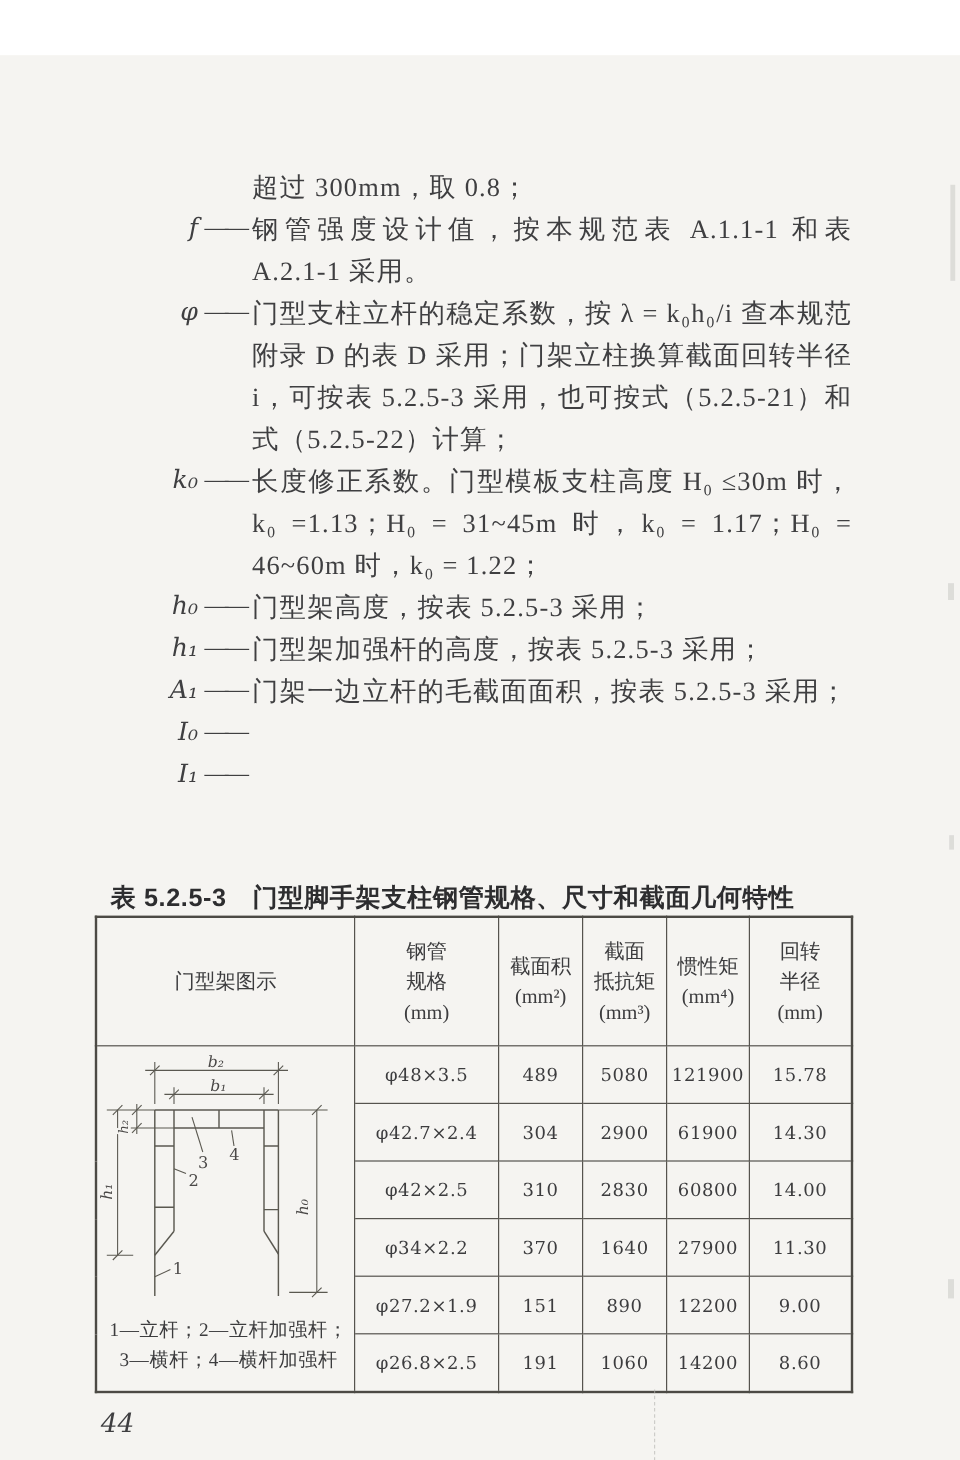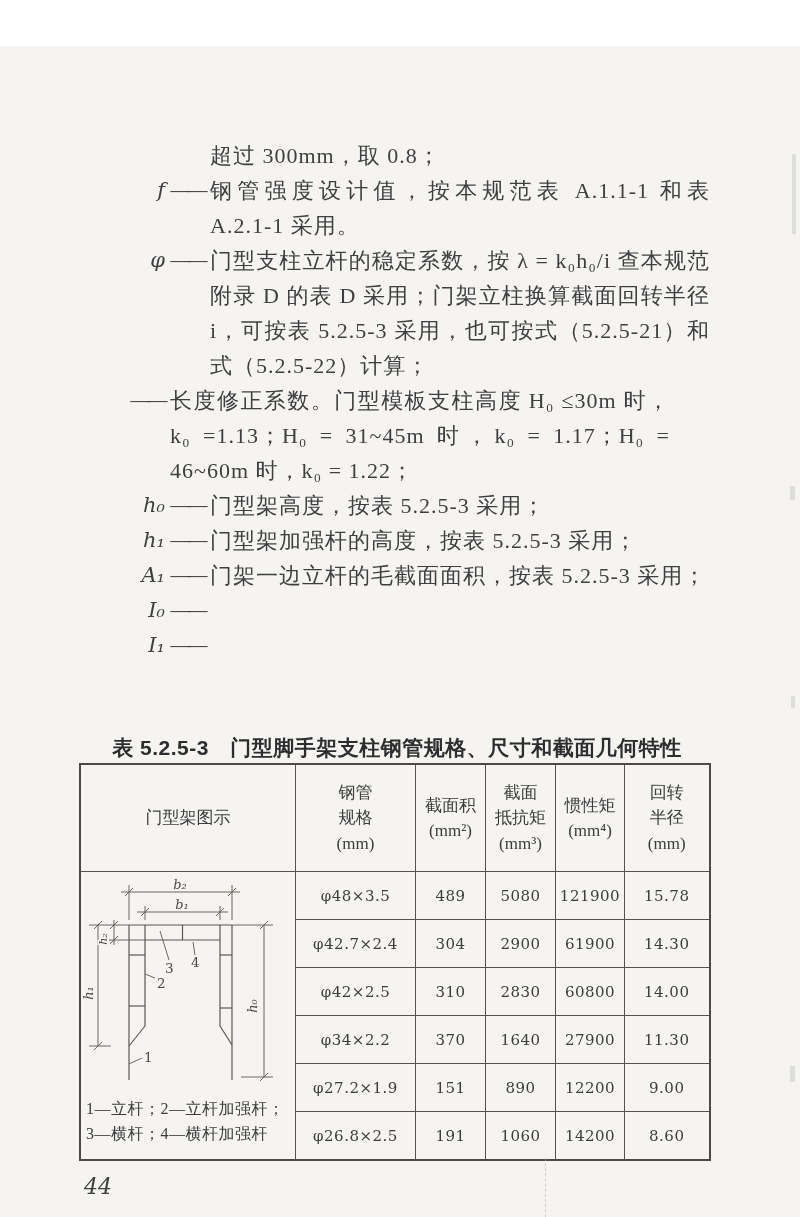--- a/index.html
+++ b/index.html
@@ -27,21 +27,21 @@
   .def .dash{
     width:45px;flex:0 0 45px;text-align:center;
     letter-spacing:-3px;font-size:20px;white-space:nowrap;overflow:visible;
   }
   .def .txt{
     width:500px;flex:0 0 500px;
     text-align:justify;letter-spacing:1px;
   }
   
   .table-title{
-    position:absolute;top:688px;left:83px;width:628px;
+    position:absolute;top:688px;left:63px;width:628px;
     text-align:center;font-weight:bold;font-size:21px;
     font-family:"Liberation Sans","DejaVu Sans",sans-serif;
     color:#2d2d2f;letter-spacing:0.5px;
   }
   table.spec-table{
     position:absolute;top:717px;left:79px;
     border-collapse:collapse;table-layout:fixed;
     border:2.5px solid #4c4a45;
   }
   .spec-table td,.spec-table th{
@@ -56,21 +56,21 @@
   .spec-table td.num,.spec-table td.spec{
     font-family:"DejaVu Serif","Liberation Serif",serif;
     font-size:15px;height:47px;letter-spacing:0.5px;
   }
   .spec-table td.diagram-cell{
     vertical-align:top;padding:0;
   }
   .diagram-cell svg{display:block;margin:6px auto 0 auto;}
   .legend{
     font-size:16px;line-height:25px;margin:8px 0 0 5px;
-    white-space:pre-line;letter-spacing:0.5px;text-align:left;
+    white-space:pre-line;letter-spacing:0.5px;text-align:center;
   }
   
   .frame-line{stroke:#5a5850;stroke-width:1.2;fill:none;}
   .dim-line{stroke:#5a5850;stroke-width:0.9;fill:none;}
   .leader{stroke:#5a5850;stroke-width:0.9;fill:none;}
   .dim-label{
     font-family:"DejaVu Serif","Liberation Serif",serif;
     font-style:italic;font-size:13px;fill:#4a4847;
     paint-order:stroke;stroke:#f5f4f1;stroke-width:3px;
     text-anchor:middle;
@@ -105,20 +105,21 @@
       <span class="sym">f</span>
       <span class="dash">——</span>
       <span class="txt">钢管强度设计值，按本规范表 A.1.1-1 和表 A.2.1-1 采用。</span>
     </div>
     <div class="def">
       <span class="sym">φ</span>
       <span class="dash">——</span>
       <span class="txt">门型支柱立杆的稳定系数，按 λ = k₀h₀/i 查本规范附录 D 的表 D 采用；门架立柱换算截面回转半径 i，可按表 5.2.5-3 采用，也可按式（5.2.5-21）和式（5.2.5-22）计算；</span>
     </div>
     <div class="def">
+      <span class="sym">k₀</span>
       <span class="dash">——</span>
       <span class="txt">长度修正系数。门型模板支柱高度 H₀ ≤30m 时，k₀ =1.13；H₀ = 31~45m 时，k₀ = 1.17；H₀ = 46~60m 时，k₀ = 1.22；</span>
     </div>
     <div class="def">
       <span class="sym">h₀</span>
       <span class="dash">——</span>
       <span class="txt">门型架高度，按表 5.2.5-3 采用；</span>
     </div>
     <div class="def">
       <span class="sym">h₁</span>

